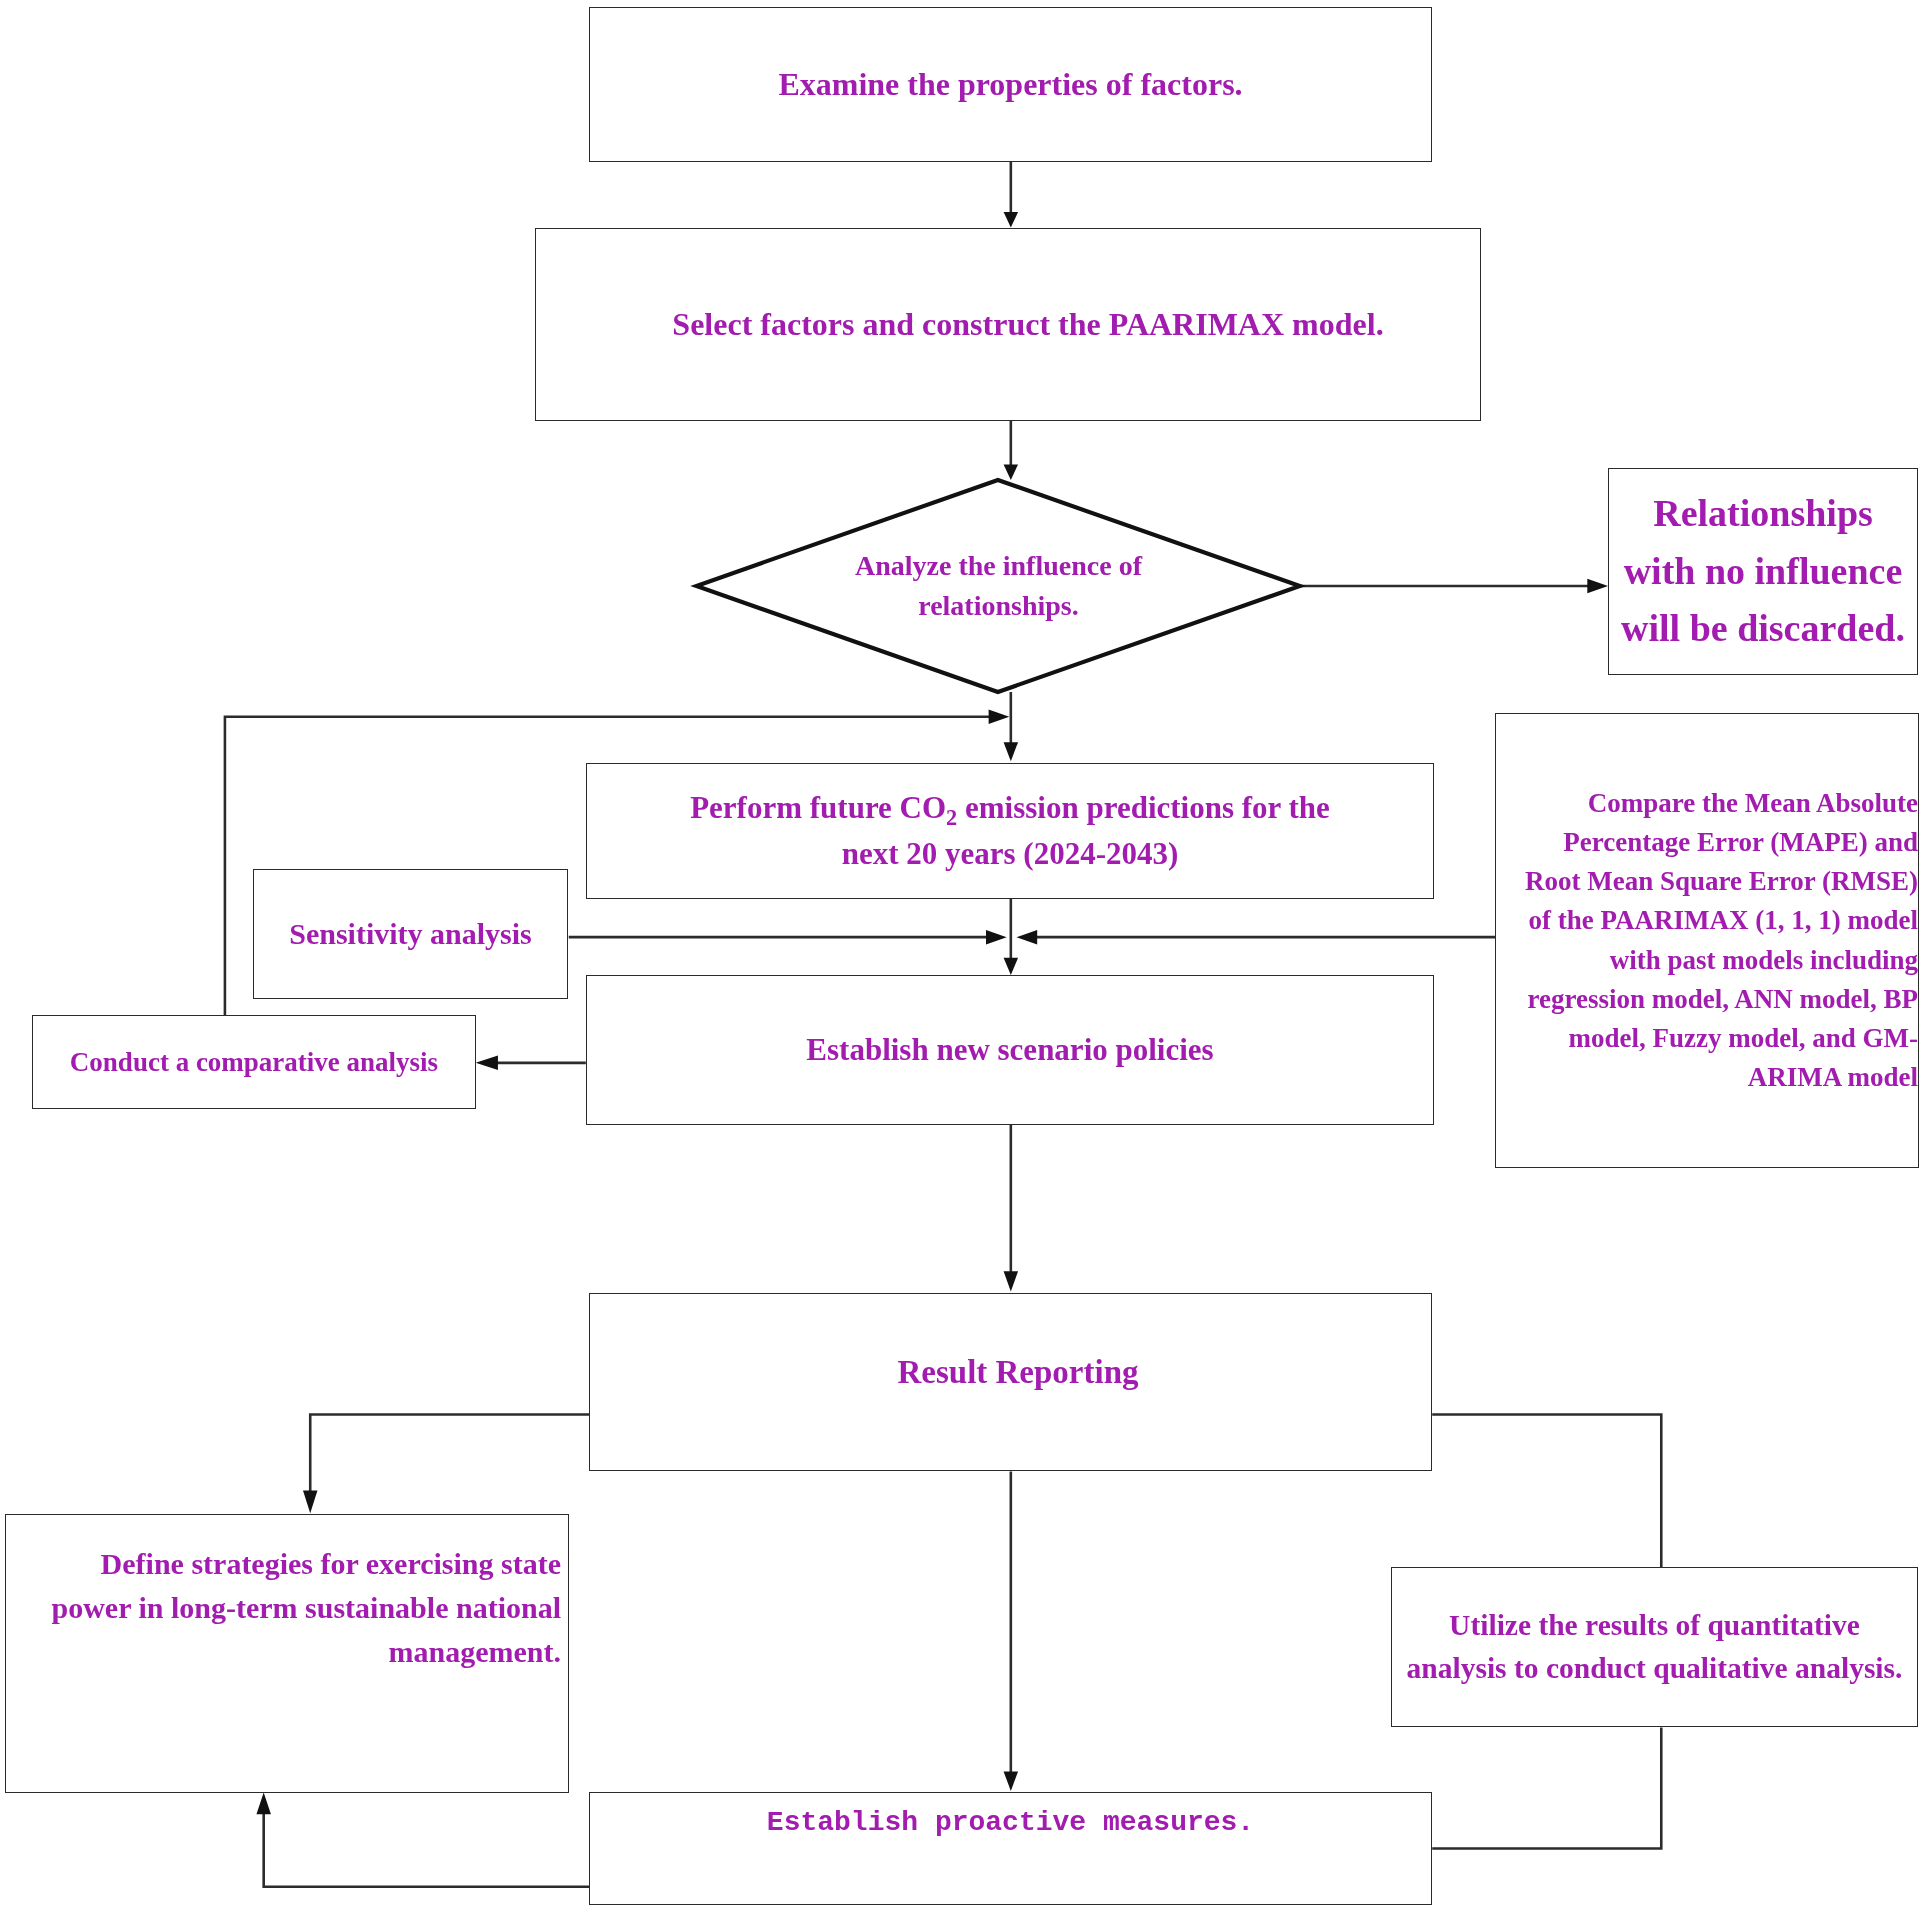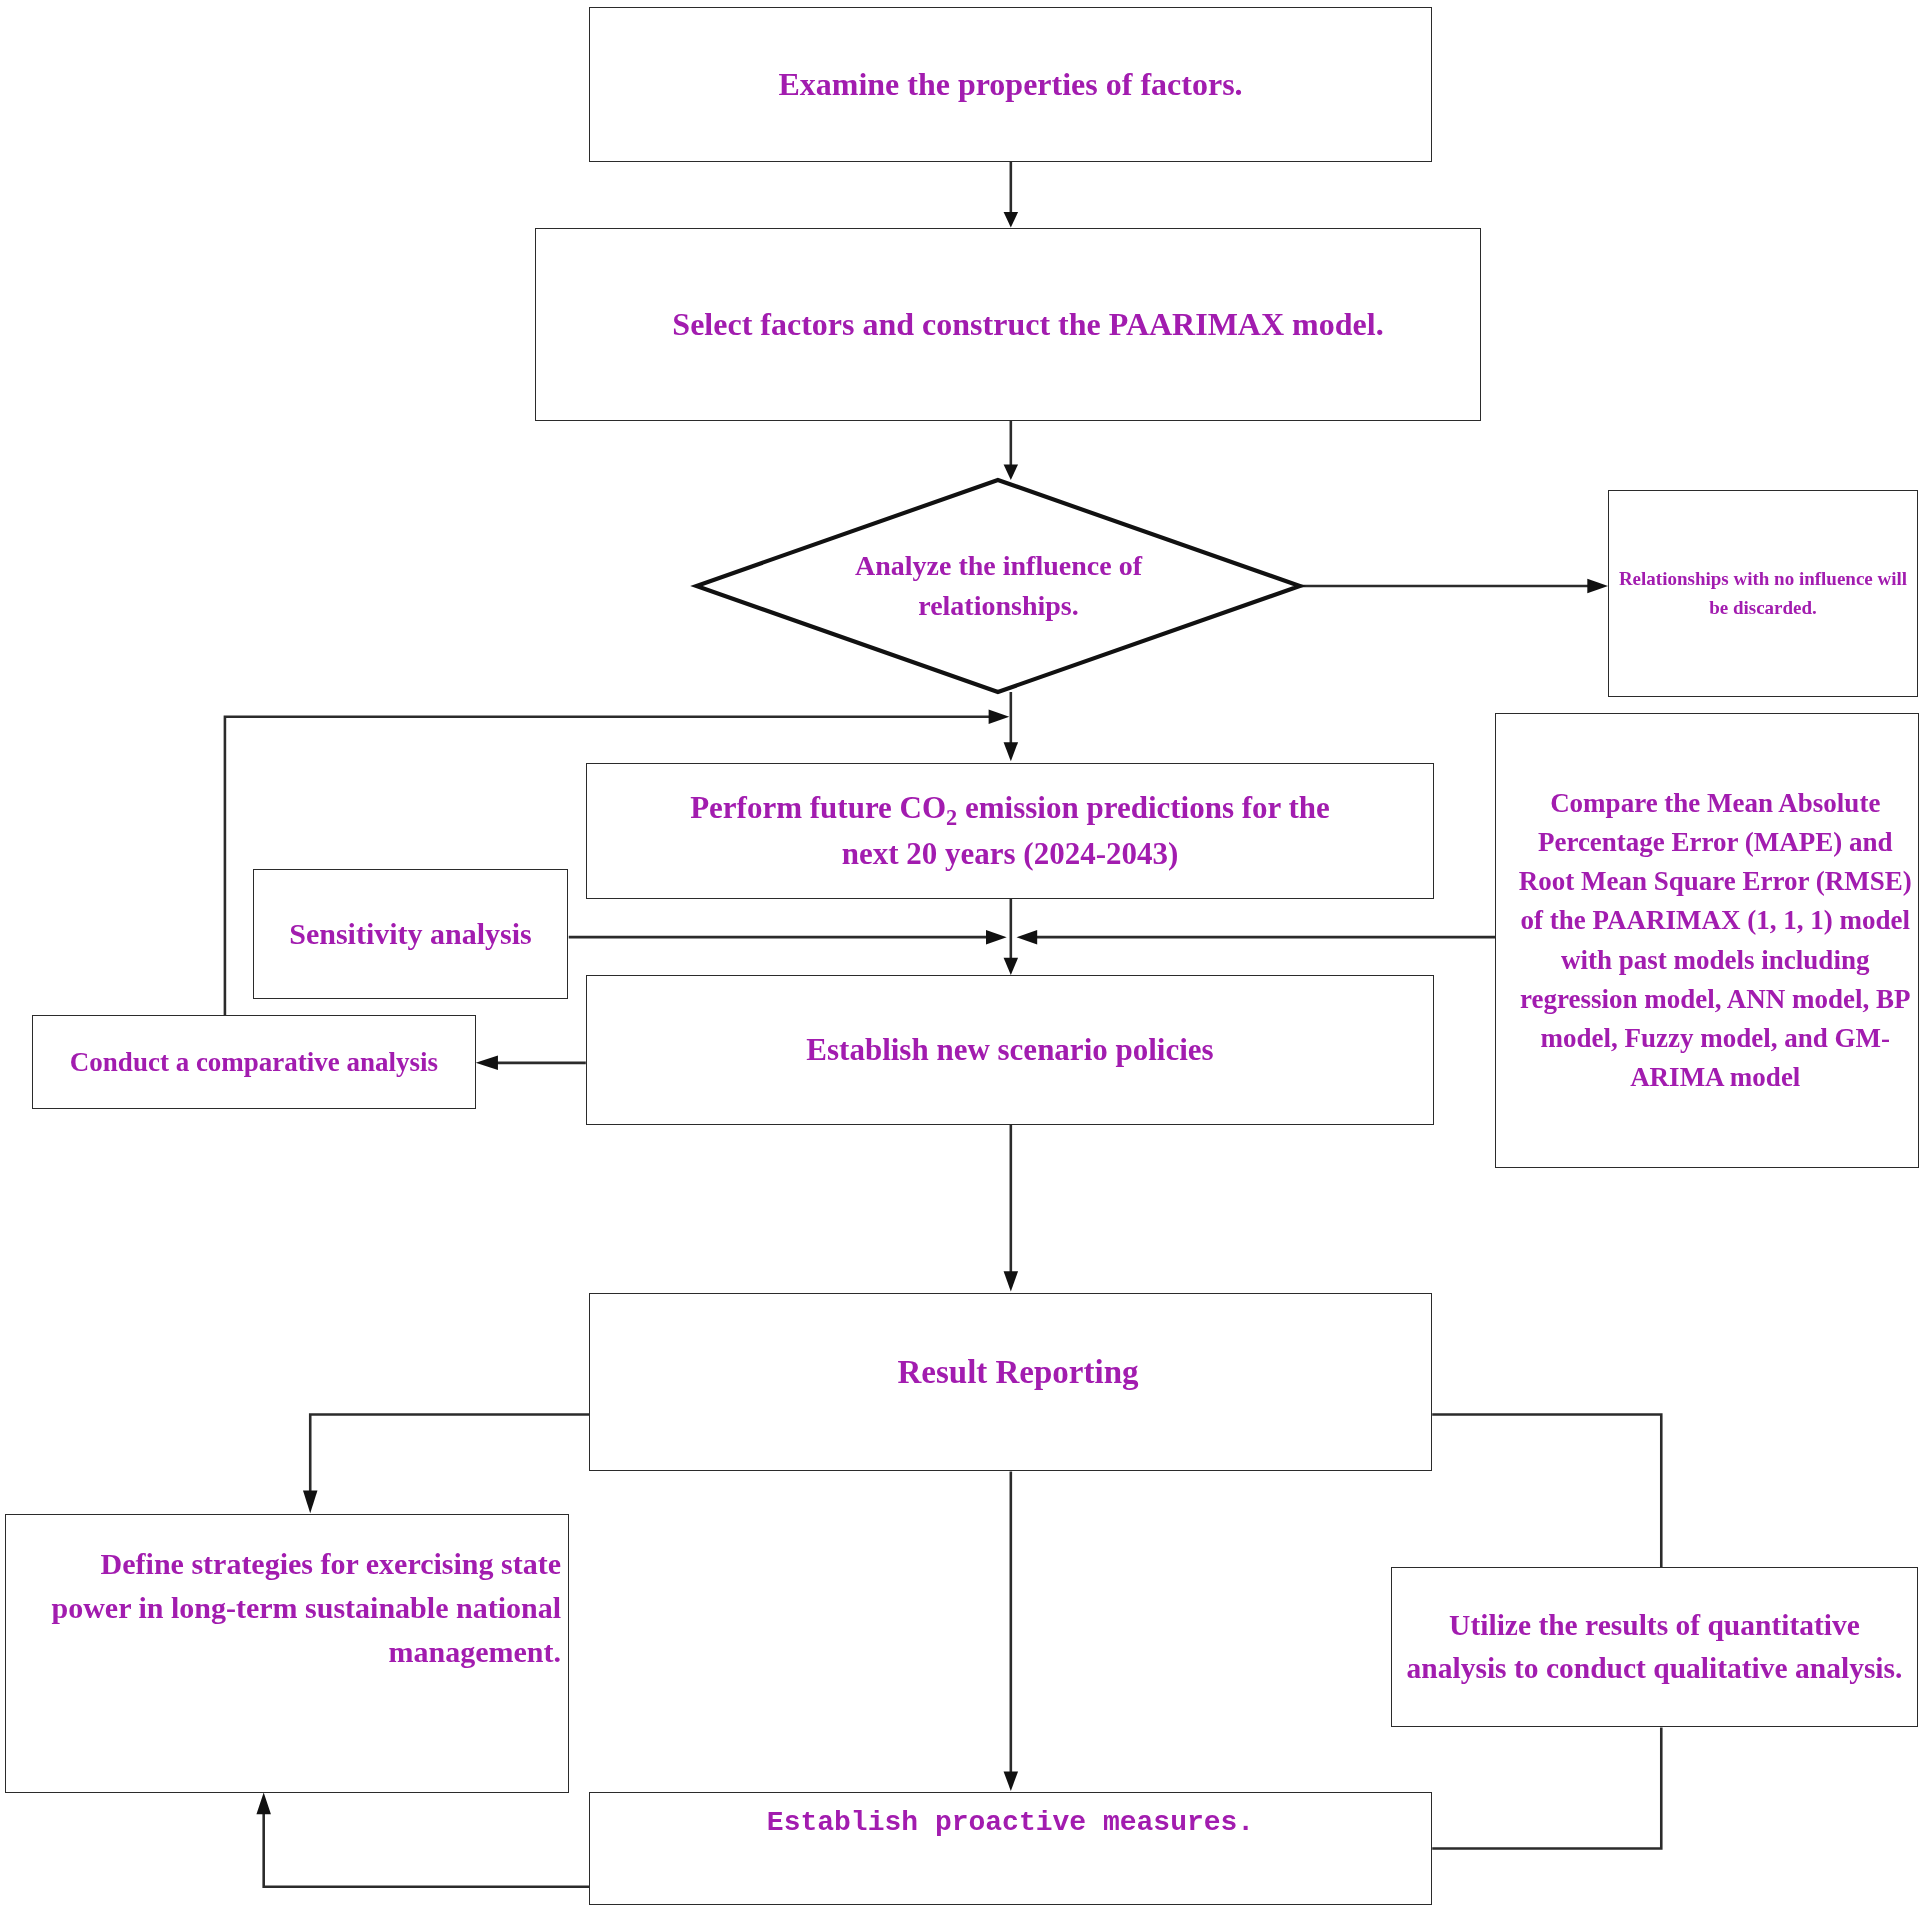--- a/index.html
+++ b/index.html
@@ -47,24 +47,24 @@
   
   #n-examine      { left:589px; top:6.7px;   width:843px; height:155px;  font-size:32px; }
   #n-select       { left:535px; top:228px;  width:946px; height:193px;  font-size:32px;padding-left:40px; }
 
   #n-diamond-wrap { left:697px; top:480px;  width:603px; height:212px; border:none; background:none; }
   #n-diamond-wrap .dtext {
     position:absolute; left:50%; top:50%; transform:translate(-50%,-50%);
     width:424px; text-align:center; font-size:28px; font-weight:bold; line-height:1.42;
   }
 
-  #n-discard      { left:1608px; top:490px;  width:310px;  height:207px;  font-size:19px; line-height:1.52;}
+  #n-discard      { left:1608px; top:468px;  width:310px;  height:207px;  font-size:38px; line-height:1.52;}
   #n-compare      { left:1495px; top:713px; width:424px;  height:455px;  font-size:27px; line-height:1.45;
                     justify-content:flex-start; text-align:left; }
-  #n-compare .txt { text-align:center; padding:0 0 0 16.5px; }
+  #n-compare .txt { text-align:right; padding:0 0 0 16.5px; }
 
   #n-co2          { left:586px; top:763px; width:848px; height:136px;  font-size:31px; }
   #n-sens         { left:253px;  top:869px; width:315px;  height:130px;  font-size:30px; }
   #n-conduct      { left:32px;   top:1015px; width:444px;  height:94px;  font-size:27px; }
   #n-scenario     { left:586px; top:975px; width:848px; height:150px;  font-size:31px; }
   #n-result       { left:589px; top:1293px; width:843px; height:178px;  font-size:33px;
                     align-items:flex-start;padding-left:15px; }
   #n-result .txt  { padding-top:56px; }
   #n-define       { left:5.2px;   top:1514px; width:564px; height:279px;  font-size:30px; line-height:1.46;
                     align-items:flex-start; }

